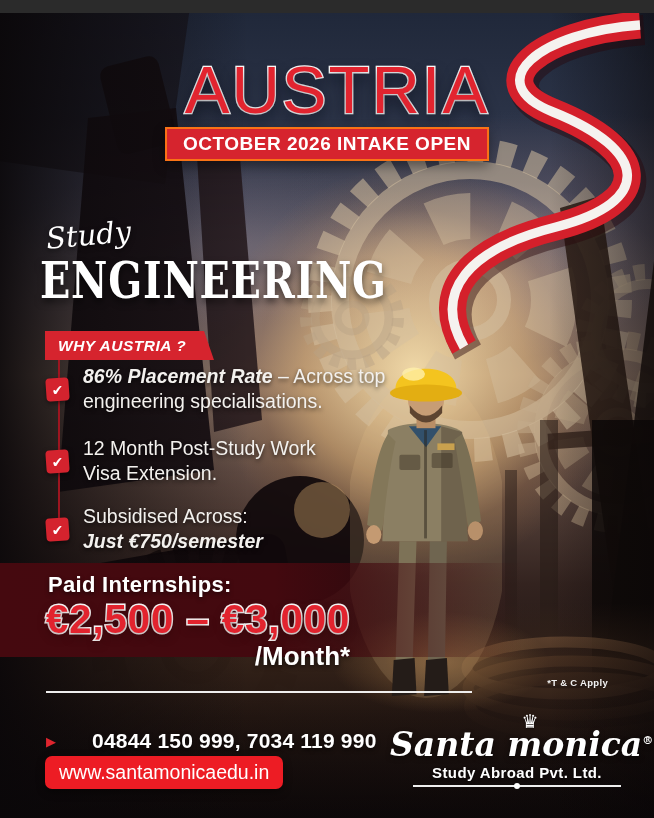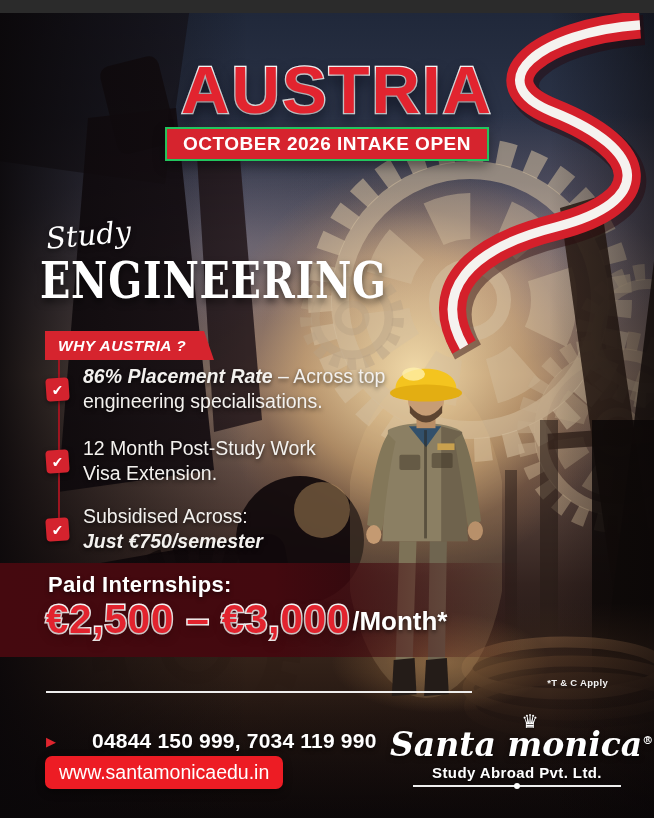--- a/index.html
+++ b/index.html
@@ -30,25 +30,25 @@
   .vignette{inset:0;
     background:
       linear-gradient(90deg,rgba(10,7,9,.92) 0%,rgba(10,7,9,.55) 14%,rgba(10,7,9,0) 38%),
       linear-gradient(270deg,rgba(8,5,6,.5) 0%,rgba(8,5,6,0) 16%),
       linear-gradient(0deg,rgba(8,5,6,.6) 0%,rgba(8,5,6,0) 15%),
       radial-gradient(120% 85% at 50% 45%,rgba(0,0,0,0) 58%,rgba(5,3,5,.38) 100%);}
   .ribbon{left:410px;top:10px;z-index:6;}
   
   .content{z-index:10;}
   .country-title{left:0;right:0;top:56px;text-align:center;padding-left:20px;
-    font-size:67px;font-weight:bold;letter-spacing:2px;line-height:1;color:#e2242f;
+    font-size:67px;font-weight:normal;letter-spacing:2px;line-height:1;color:#e2242f;
     -webkit-text-stroke:2.6px #ffffff;paint-order:stroke fill;
     text-shadow:0 7px 14px rgba(5,8,18,.65);z-index:11;}
   .intake-badge{left:50%;top:127px;transform:translateX(-50%);
-    background:#d6242e;border:2px solid #22c55e;color:#fff;font-weight:bold;
+    background:#d6242e;border:2px solid #f97316;color:#fff;font-weight:bold;
     font-size:19px;letter-spacing:.5px;padding:4px 16px;white-space:nowrap;
     box-shadow:0 5px 12px rgba(0,0,0,.4);z-index:11;}
   .study-script{left:46px;top:218px;color:#fff;
     font-family:"DejaVu Serif",cursive,serif;font-style:italic;font-size:29px;
     transform:rotate(-5deg);text-shadow:0 2px 5px rgba(0,0,0,.6);}
   .field-title{left:40px;top:252px;color:#fff;white-space:nowrap;
     font-family:"DejaVu Serif",serif;font-weight:bold;font-size:51px;line-height:1.1;
     letter-spacing:1px;transform:scale(.78,1);transform-origin:left top;
     text-shadow:0 4px 8px rgba(0,0,0,.55);}
   .why-banner{left:45px;top:331px;width:156px;height:29px;line-height:29px;
@@ -65,21 +65,21 @@
   .tick{color:#fff;font-size:14px;line-height:1;}
   .btext{margin:0;color:#f3f1ee;font-size:19.5px;line-height:25px;
     text-shadow:0 2px 4px rgba(0,0,0,.65);}
   .b1 .btext{width:312px;} .b2 .btext{width:262px;}
   .bi{font-weight:bold;font-style:italic;}
   .bline{display:block;}
   .band{left:0;right:0;top:563px;height:94px;
     background:linear-gradient(90deg,#45090f 0%,#43090f 42%,rgba(67,9,15,.55) 60%,rgba(67,9,15,0) 80%);}
   .intern-label{left:48px;top:572px;color:#fff;font-weight:bold;font-size:22px;
     letter-spacing:.3px;text-shadow:0 2px 4px rgba(0,0,0,.5);}
-  .price-row{left:46px;top:597px;display:flex;align-items:flex-end;}
+  .price-row{left:46px;top:597px;display:flex;align-items:flex-end;flex-direction:column;}
   .price-range{font-size:40px;font-weight:bold;letter-spacing:1px;line-height:1.1;
     color:#e2232e;-webkit-text-stroke:3px #fff;paint-order:stroke fill;
     text-shadow:0 4px 8px rgba(40,0,0,.5);white-space:nowrap;}
   .price-suffix{font-size:26px;font-weight:bold;color:#fff;padding:0 0 4px 2px;
     text-shadow:0 2px 4px rgba(0,0,0,.6);white-space:nowrap;}
   .divider{left:46px;top:691px;width:426px;height:2px;background:rgba(250,250,250,.95);}
   .tnc{top:677px;right:46px;color:#f2f2f2;font-size:9.5px;font-weight:bold;letter-spacing:.3px;}
   .phone-row{left:46px;top:729px;display:flex;align-items:center;gap:9px;}
   .phone-arrow{color:#e0252e;font-size:13px;line-height:1;}
   .phones{color:#fff;font-weight:bold;font-size:21px;letter-spacing:.2px;white-space:nowrap;

